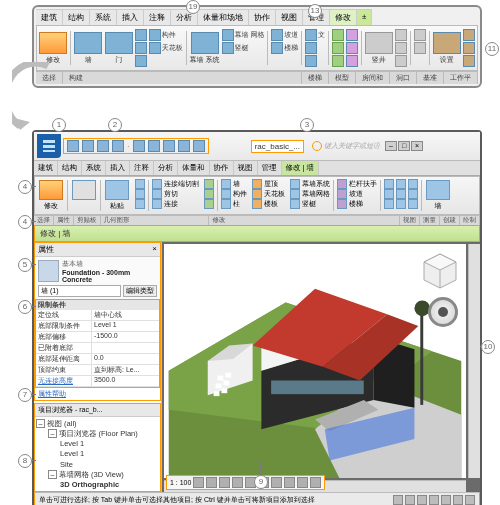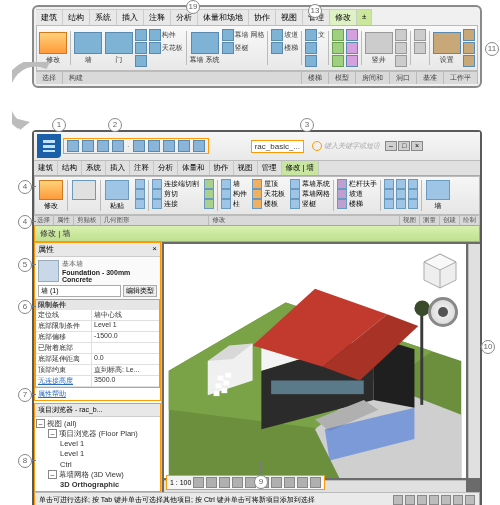--- a/index.html
+++ b/index.html
@@ -573,21 +573,21 @@
         <div style="font-size:7px;color:#2a6abf;padding:1px 3px;text-decoration:underline;">属性帮助</div>
       </div>
 
       <div class="browser">
         <div class="br-head">项目浏览器 - rac_b...</div>
         <div class="br-tree">
           <div class="br-node"><span class="br-exp">–</span><span>视图 (all)</span></div>
           <div class="br-node br-i1"><span class="br-exp">–</span><span>项目浏览器 (Floor Plan)</span></div>
           <div class="br-node br-i2">Level 1</div>
           <div class="br-node br-i2">Level 1</div>
-          <div class="br-node br-i2">Ctrl</div>
+          <div class="br-node br-i2">Site</div>
           <div class="br-node br-i1"><span class="br-exp">–</span><span>幕墙网格 (3D View)</span></div>
           <div class="br-node br-i2 br-cur">3D Orthographic</div>
           <div class="br-node br-i2">Approach</div>
 
         </div>
       </div>
     </div>
 
     <div class="viewport">
       <div class="vp-inner">

